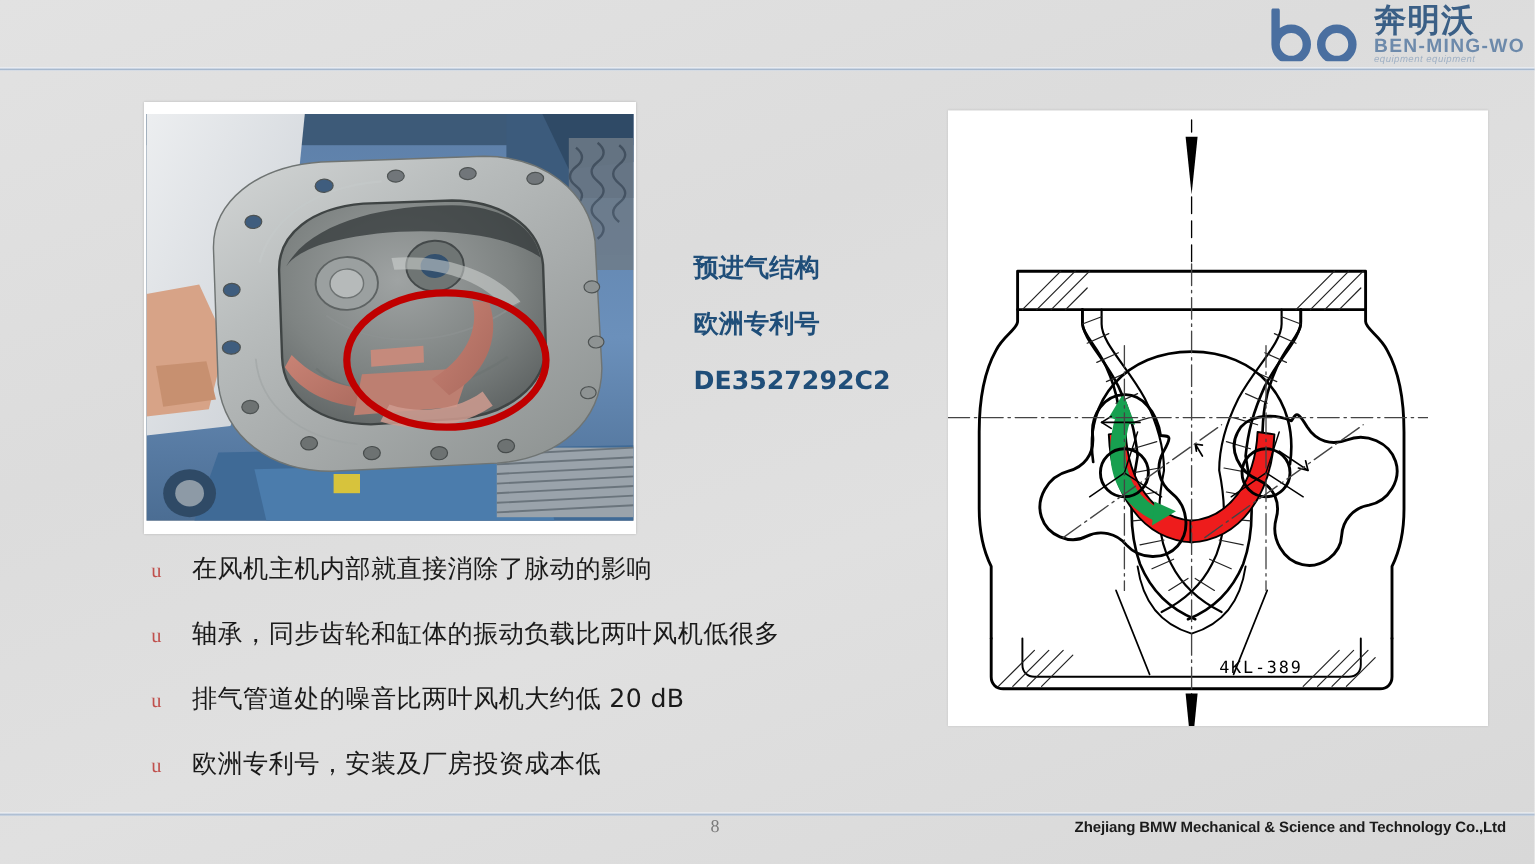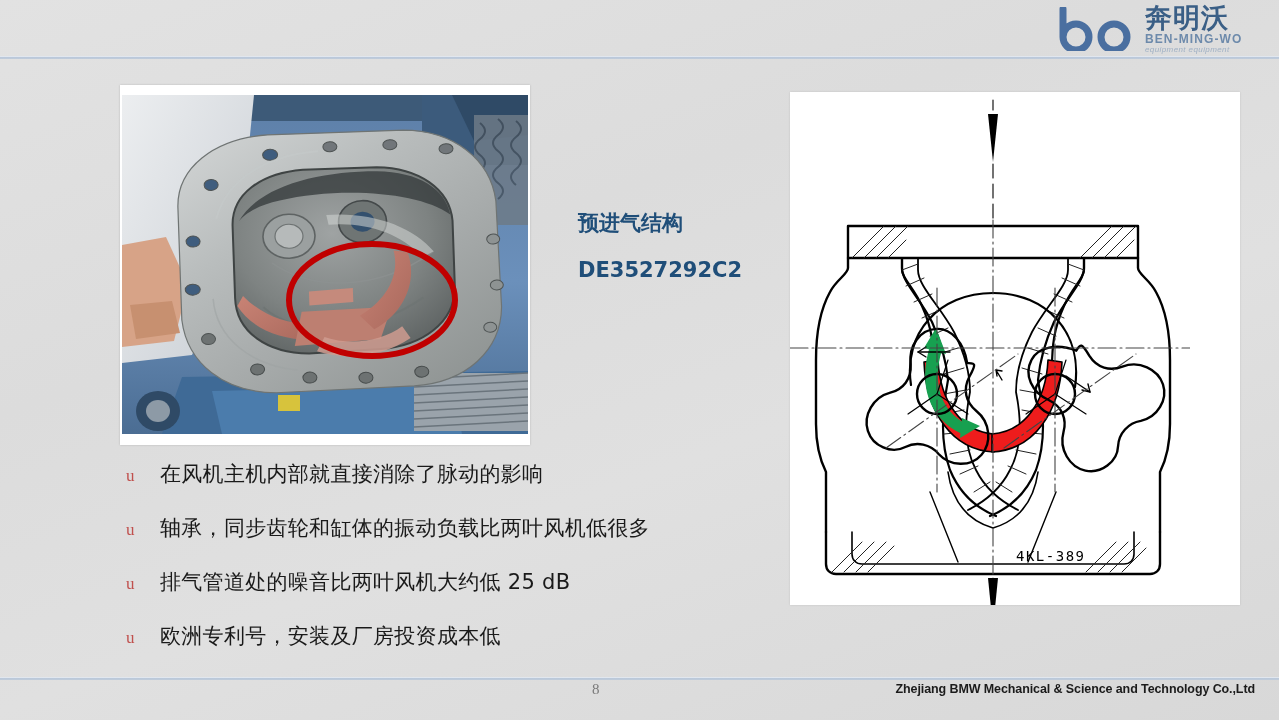--- a/index.html
+++ b/index.html
@@ -52,21 +52,21 @@
   .logo-cn {
     font-size: 27px;
     font-weight: bold;
     color: #3a5f86;
     letter-spacing: 1px;
     line-height: 30px;
     white-space: nowrap;
     font-family: "DejaVu Sans", "Liberation Sans", sans-serif;
   }
   .logo-en {
-    font-size: 12px;
+    font-size: 16px;
     font-weight: bold;
     color: #6d8aab;
     letter-spacing: 1.1px;
     line-height: 12px;
     white-space: nowrap;
   }
   .logo-sub {
     font-size: 8px;
     color: #9fb0c4;
     letter-spacing: 0.4px;
@@ -326,35 +326,36 @@
           <path d="M90 200 C92 240 126 268 172 274" fill="none" stroke="#9fa4a4" stroke-width="1.5" opacity="0.6"></path>
         </g>
 
         <ellipse cx="250" cy="205" rx="83" ry="56" fill="none" stroke="#c00000" stroke-width="6"></ellipse>
       </svg>
     </div>
   </div>
 
   <div id="heading">
     <div class="heading-line">预进气结构</div>
+    <div class="heading-line">欧洲专利号</div>
     <div class="heading-line">DE3527292C2</div>
   </div>
 
   <div id="bullets">
     <div class="bullet-row">
       <span class="bullet-mark">u</span>
       <span class="bullet-text">在风机主机内部就直接消除了脉动的影响</span>
     </div>
     <div class="bullet-row">
       <span class="bullet-mark">u</span>
       <span class="bullet-text">轴承，同步齿轮和缸体的振动负载比两叶风机低很多</span>
     </div>
     <div class="bullet-row">
       <span class="bullet-mark">u</span>
-      <span class="bullet-text">排气管道处的噪音比两叶风机大约低 25 dB</span>
+      <span class="bullet-text">排气管道处的噪音比两叶风机大约低 20 dB</span>
     </div>
     <div class="bullet-row">
       <span class="bullet-mark">u</span>
       <span class="bullet-text">欧洲专利号，安装及厂房投资成本低</span>
     </div>
   </div>
 
   <div id="diagram-panel">
     <svg width="400" height="513" viewBox="0 0 400 513">
       <g stroke="#000000" fill="none" stroke-width="2.2" stroke-linejoin="round" stroke-linecap="round">

